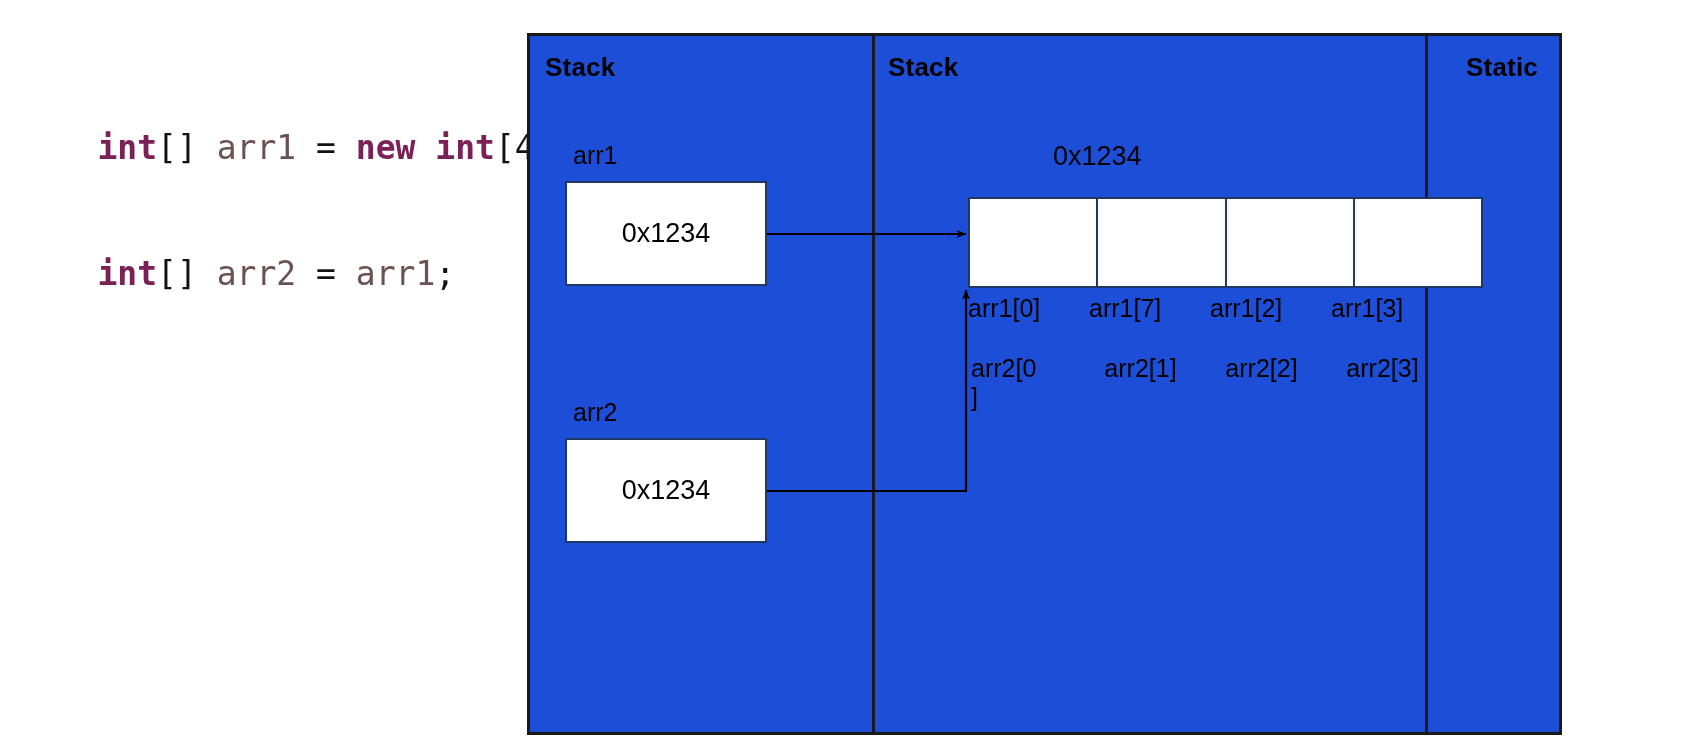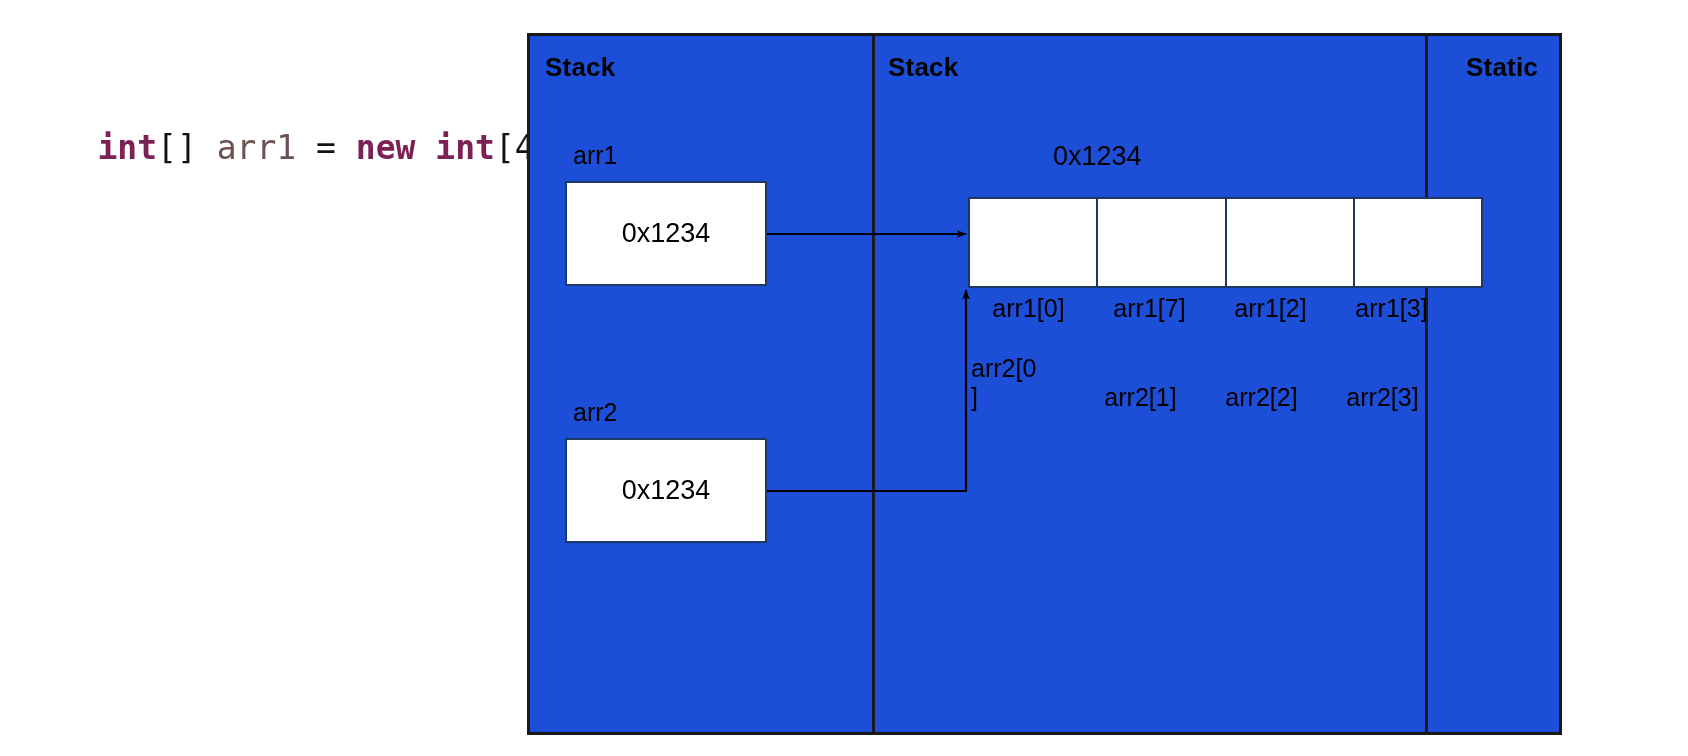--- a/index.html
+++ b/index.html
@@ -116,25 +116,24 @@
   
   .index-row {
     position: absolute;
     left: 438px;
     width: 540px;
     display: flex;
     font-size: 25px;
     color: #000000;
   }
   #index-row-arr1 { top: 258px; }
-  #index-row-arr2 { top: 318px; align-items: flex-end; }
+  #index-row-arr2 { top: 318px; }
   .index-cell {
     width: 121px;
     box-sizing: border-box;
-    text-align: center;
     line-height: 1.15;
   }
   #index-row-arr2 .index-cell { text-align: center; }
   #index-row-arr2 .index-cell:first-child {
     width: 112px;
     text-align: left;
     padding-left: 3px;
   }
 
   
@@ -145,20 +144,23 @@
     height: 702px;
     pointer-events: none;
   }
 </style>
 </head>
 <body>
 
 <div id="code-block">
   <div class="code-line">
     <span class="kw">int</span><span class="punc">[] </span><span class="id">arr1</span><span class="punc"> = </span><span class="kw">new</span><span class="punc"> </span><span class="kw">int</span><span class="punc">[</span><span class="num">4</span><span class="punc">];</span>
+  </div>
+  <div class="code-line">
+    <span class="kw">int</span><span class="punc">[] </span><span class="id">arr2</span><span class="punc"> = </span><span class="id">arr1</span><span class="punc">;</span>
   </div>
 </div>
 
 <div id="memory-frame">
 
   <div class="col-divider" id="divider-stack-heap"></div>
   <div class="col-divider" id="divider-heap-static"></div>
 
   <div class="region-title" id="title-stack">Stack</div>
   <div class="region-title" id="title-heap">Stack</div>

